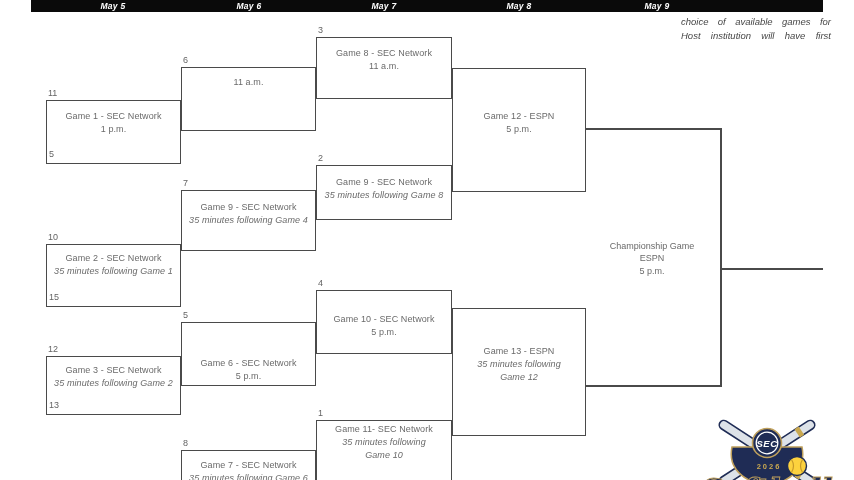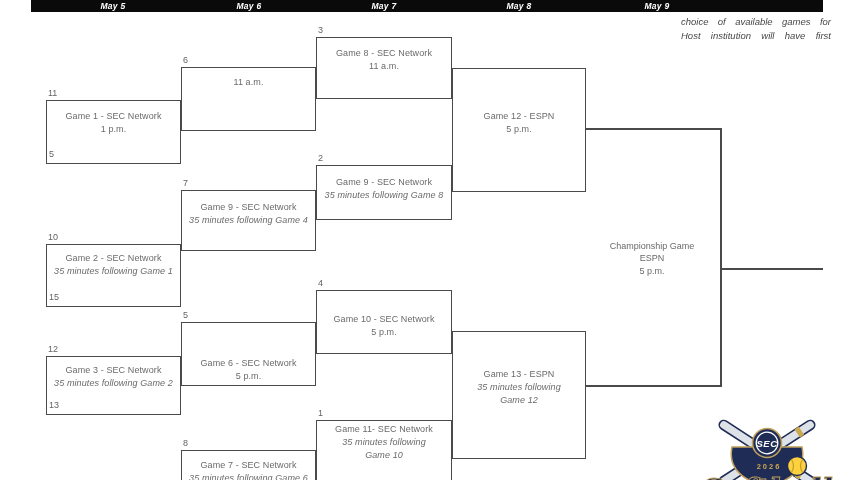--- a/index.html
+++ b/index.html
@@ -139,21 +139,21 @@
     </div>
   </div>
 
   <div class="box" style="left:452px;top:68px;width:134px;height:124px;">
     <div class="gametext" style="top:41px;text-align:center;">
       <div>Game 12 - ESPN</div>
       <div>5 p.m.</div>
     </div>
   </div>
 
-  <div class="box" style="left:452px;top:331px;width:134px;height:128px;padding-left:20px;">
+  <div class="box" style="left:452px;top:308px;width:134px;height:128px;padding-left:20px;">
     <div class="gametext" style="top:36px;">
       <div>Game 13 - ESPN</div>
       <div class="it">35 minutes following</div>
       <div class="it">Game 12</div>
     </div>
   </div>
 
   <div class="hline" style="left:585px;top:128px;width:137px;"></div>
   <div class="hline" style="left:585px;top:385px;width:137px;"></div>
   <div class="vline" style="left:720px;top:128px;height:258px;"></div>

